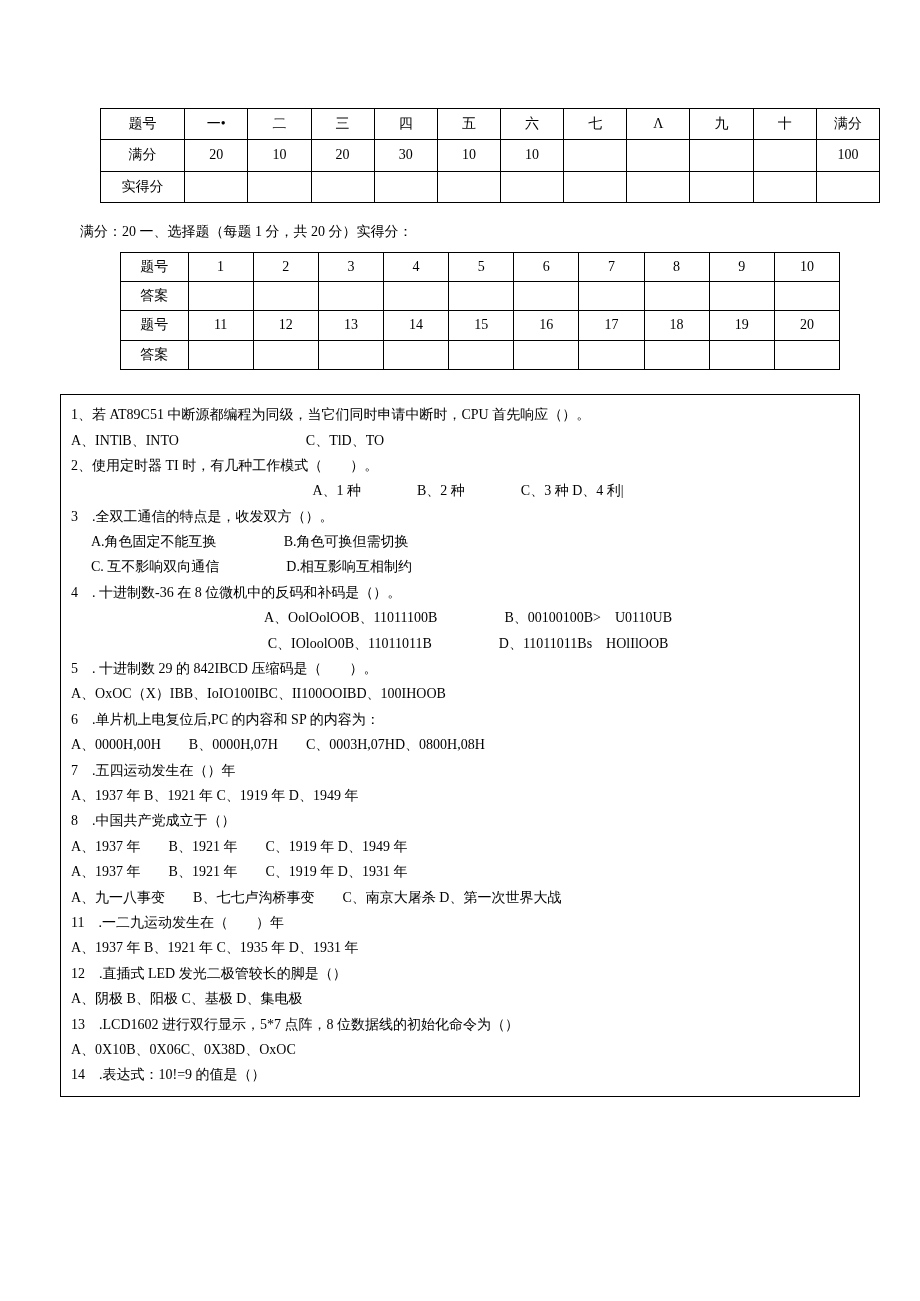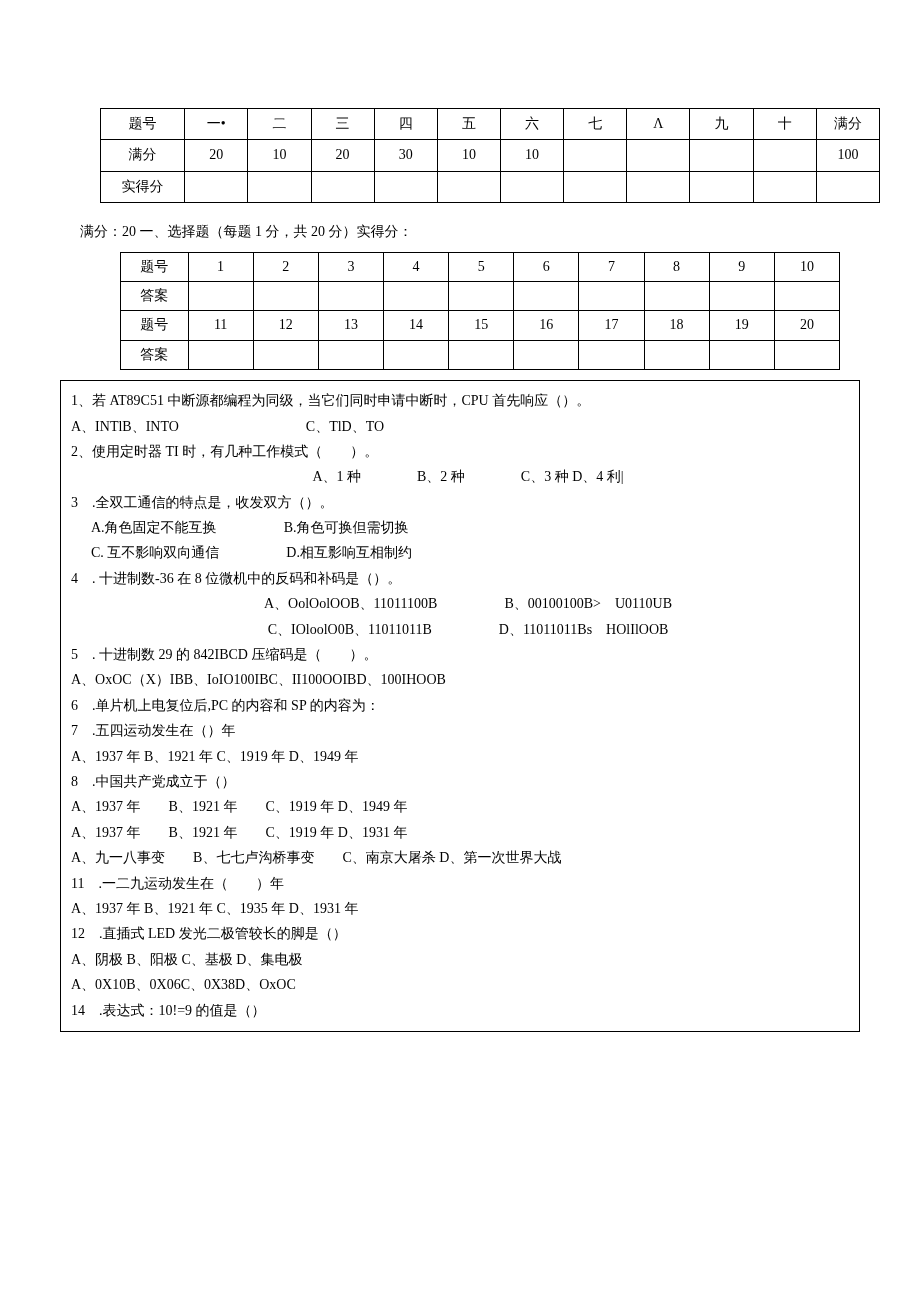--- a/index.html
+++ b/index.html
@@ -46,21 +46,21 @@
       font-weight: normal;
       min-width: 54px;
       height: 22px;
     }
     table.answer-table th:first-child {
       min-width: 56px;
     }
     .questions {
       border: 1px solid #000;
       padding: 6px 10px;
-      margin-top: 10px;
+      margin-top: 24px;
     }
     .q { margin: 3px 0; }
     .indent { padding-left: 20px; }
     .indent2 { padding-left: 16px; text-align: center; }
     .wide-gap { display: inline-block; width: 120px; }
     .mid-gap { display: inline-block; width: 60px; }
   </style>
 </head>
 <body>
 
@@ -197,25 +197,27 @@
     <span>B、00100100B&gt;　U0110UB</span>
   </div>
   <div class="q indent2">
     <span>C、IOloolO0B、11011011B</span>
     <span class="mid-gap"></span>
     <span>D、11011011Bs　HOlIlOOB</span>
   </div>
   <div class="q">5　. 十进制数 29 的 842IBCD 压缩码是（　　）。</div>
   <div class="q">A、OxOC（X）IBB、IoIO100IBC、II100OOIBD、100IHOOB</div>
   <div class="q">6　.单片机上电复位后,PC 的内容和 SP 的内容为：</div>
+  <div class="q">A、0000H,00H　　B、0000H,07H　　C、0003H,07HD、0800H,08H</div>
   <div class="q">7　.五四运动发生在（）年</div>
   <div class="q">A、1937 年 B、1921 年 C、1919 年 D、1949 年</div>
   <div class="q">8　.中国共产党成立于（）</div>
   <div class="q">A、1937 年　　B、1921 年　　C、1919 年 D、1949 年</div>
   <div class="q">A、1937 年　　B、1921 年　　C、1919 年 D、1931 年</div>
   <div class="q">A、九一八事变　　B、七七卢沟桥事变　　C、南京大屠杀 D、第一次世界大战</div>
   <div class="q">11　.一二九运动发生在（　　）年</div>
   <div class="q">A、1937 年 B、1921 年 C、1935 年 D、1931 年</div>
   <div class="q">12　.直插式 LED 发光二极管较长的脚是（）</div>
   <div class="q">A、阴极 B、阳极 C、基极 D、集电极</div>
+  <div class="q">13　.LCD1602 进行双行显示，5*7 点阵，8 位数据线的初始化命令为（）</div>
   <div class="q">A、0X10B、0X06C、0X38D、OxOC</div>
   <div class="q">14　.表达式：10!=9 的值是（）</div>
 </div>
 
 </body></html>

